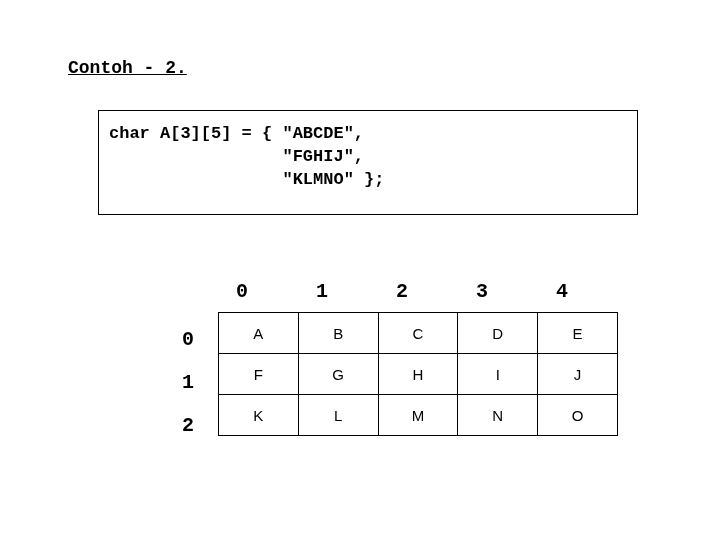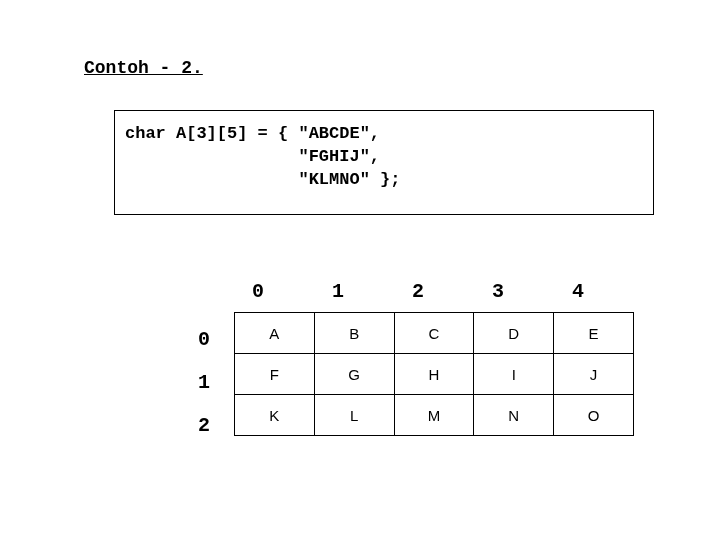--- a/index.html
+++ b/index.html
@@ -8,21 +8,20 @@
     width: 720px;
     height: 540px;
     background: #ffffff;
     font-family: "Courier New", Courier, monospace;
     color: #000000;
   }
   .page {
     position: relative;
     width: 592px;
     height: 540px;
-    margin-left: 16px;
   }
   .title {
     position: absolute;
     top: 58px;
     left: 68px;
     font-family: "Comic Sans MS", "Courier New", monospace;
     font-weight: bold;
     font-size: 18px;
     text-decoration: underline;
   }

